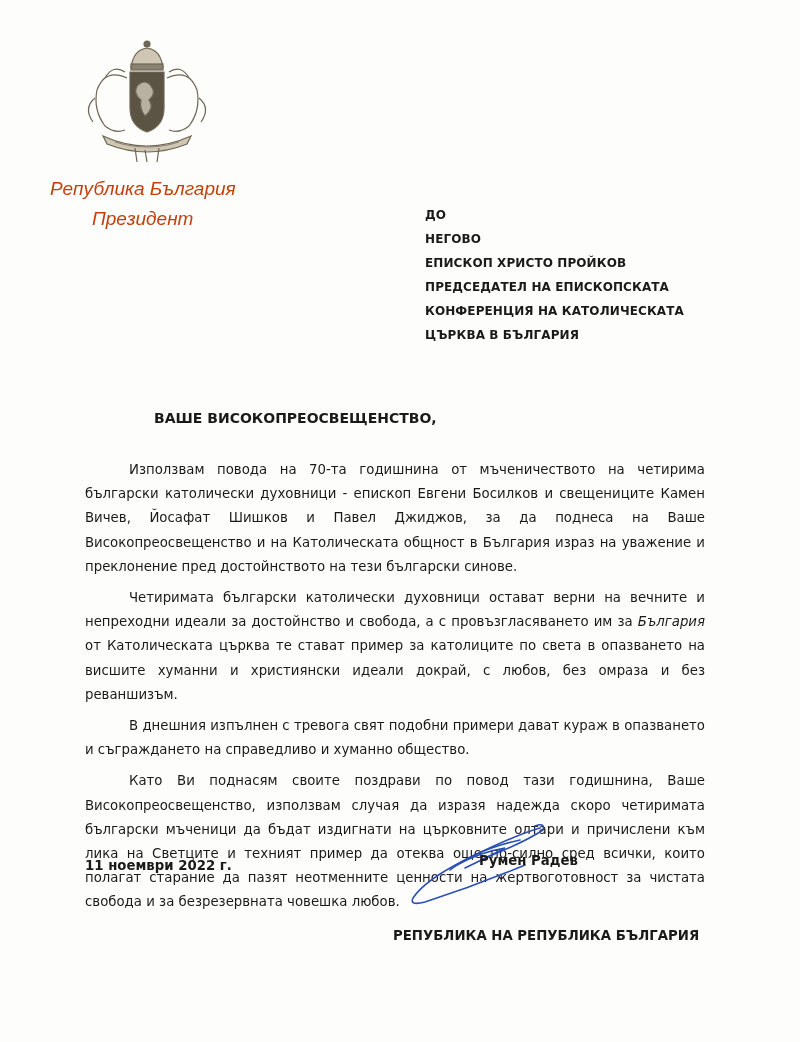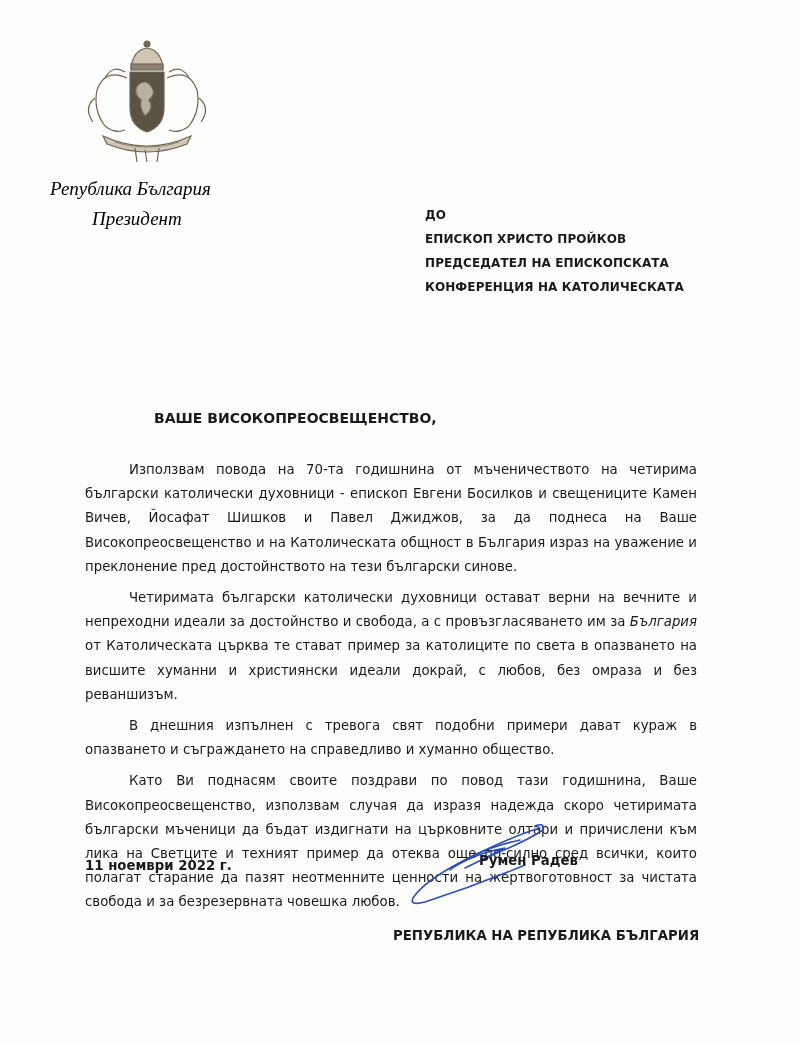--- a/index.html
+++ b/index.html
@@ -1,25 +1,25 @@
 <!DOCTYPE html>
 <html><head>
 <meta charset="utf-8">
 <style>
   html,body{margin:0;padding:0;}
   body{width:800px;height:1042px;background:#fdfdfb;position:relative;overflow:hidden;font-family:"DejaVu Sans",sans-serif;color:#1a1a1a;}
   .crest{position:absolute;left:75px;top:38px;width:145px;height:125px;}
-  .heading-script{position:absolute;font-family:Liberation Serif, serif;font-style:italic;color:#000000;}
+  .heading-script{position:absolute;font-family:Liberation Sans, sans-serif;font-style:italic;color:#c2410c;}
   .rep{left:50px;top:178px;font-size:19px;}
   .pres{left:92px;top:208px;font-size:19px;}
   .addr{position:absolute;left:425px;top:203px;font-size:12px;font-weight:bold;line-height:24px;letter-spacing:0.1px;}
   .addr div{white-space:nowrap;}
   .salut{position:absolute;left:129px;top:410px;font-size:14px;font-weight:bold;margin-left:25px;}
   .body{position:absolute;left:85px;top:458px;width:628px;font-size:13.3px;line-height:24.2px;text-align:justify;}
-  .body p{margin:0 16px 7px 0;text-indent:44px;}
+  .body p{margin:0 8px 7px 0;text-indent:44px;}
   .date{position:absolute;left:85px;top:858px;font-size:13.3px;font-weight:bold;text-align:right;}
   .sig{position:absolute;left:395px;top:820px;width:190px;height:90px;}
   .signame{position:absolute;left:479px;top:853px;font-size:13.3px;font-weight:bold;}
   .sigtitle{position:absolute;left:393px;top:928px;font-size:13.3px;font-weight:bold;}
 </style>
 </head>
 <body>
 
 <svg class="crest" viewBox="0 0 145 125">
   <g fill="none" stroke="#6e6656" stroke-width="1.2">
@@ -36,23 +36,25 @@
     <path d="M40 104 Q72 114 104 104" stroke="#8a8170"></path>
     <path d="M60 110 L62 124 M84 110 L82 124 M70 112 L72 124"></path>
   </g>
 </svg>
 
 <div class="heading-script rep">Република България</div>
 <div class="heading-script pres">Президент</div>
 
 <div class="addr">
   <div>ДО</div>
+  <div>НЕГОВО</div>
   <div>ЕПИСКОП ХРИСТО ПРОЙКОВ</div>
   <div>ПРЕДСЕДАТЕЛ НА ЕПИСКОПСКАТА</div>
   <div>КОНФЕРЕНЦИЯ НА КАТОЛИЧЕСКАТА</div>
+  <div>ЦЪРКВА В БЪЛГАРИЯ</div>
 </div>
 
 <div class="salut">ВАШЕ ВИСОКОПРЕОСВЕЩЕНСТВО,</div>
 
 <div class="body">
   <p>Използвам повода на 70-та годишнина от мъченичеството на четирима български католически духовници - епископ Евгени Босилков и свещениците Камен Вичев, Йосафат Шишков и Павел Джиджов, за да поднеса на Ваше Високопреосвещенство и на Католическата общност в България израз на уважение и преклонение пред достойнството на тези български синове.</p>
   <p><span>Четиримата български католически духовници остават верни на вечните и непреходни идеали за достойнство и свобода, а с провъзгласяването им за </span><em>България</em><span> от Католическата църква те стават пример за католиците по света в опазването на висшите хуманни и християнски идеали докрай, с любов, без омраза и без реваншизъм.</span></p>
   <p>В днешния изпълнен с тревога свят подобни примери дават кураж в опазването и съграждането на справедливо и хуманно общество.</p>
   <p>Като Ви поднасям своите поздрави по повод тази годишнина, Ваше Високопреосвещенство, използвам случая да изразя надежда скоро четиримата български мъченици да бъдат издигнати на църковните олтари и причислени към лика на Светците и техният пример да отеква още по-силно сред всички, които полагат старание да пазят неотменните ценности на жертвоготовност за чистата свобода и за безрезервната човешка любов.</p>
 </div>

